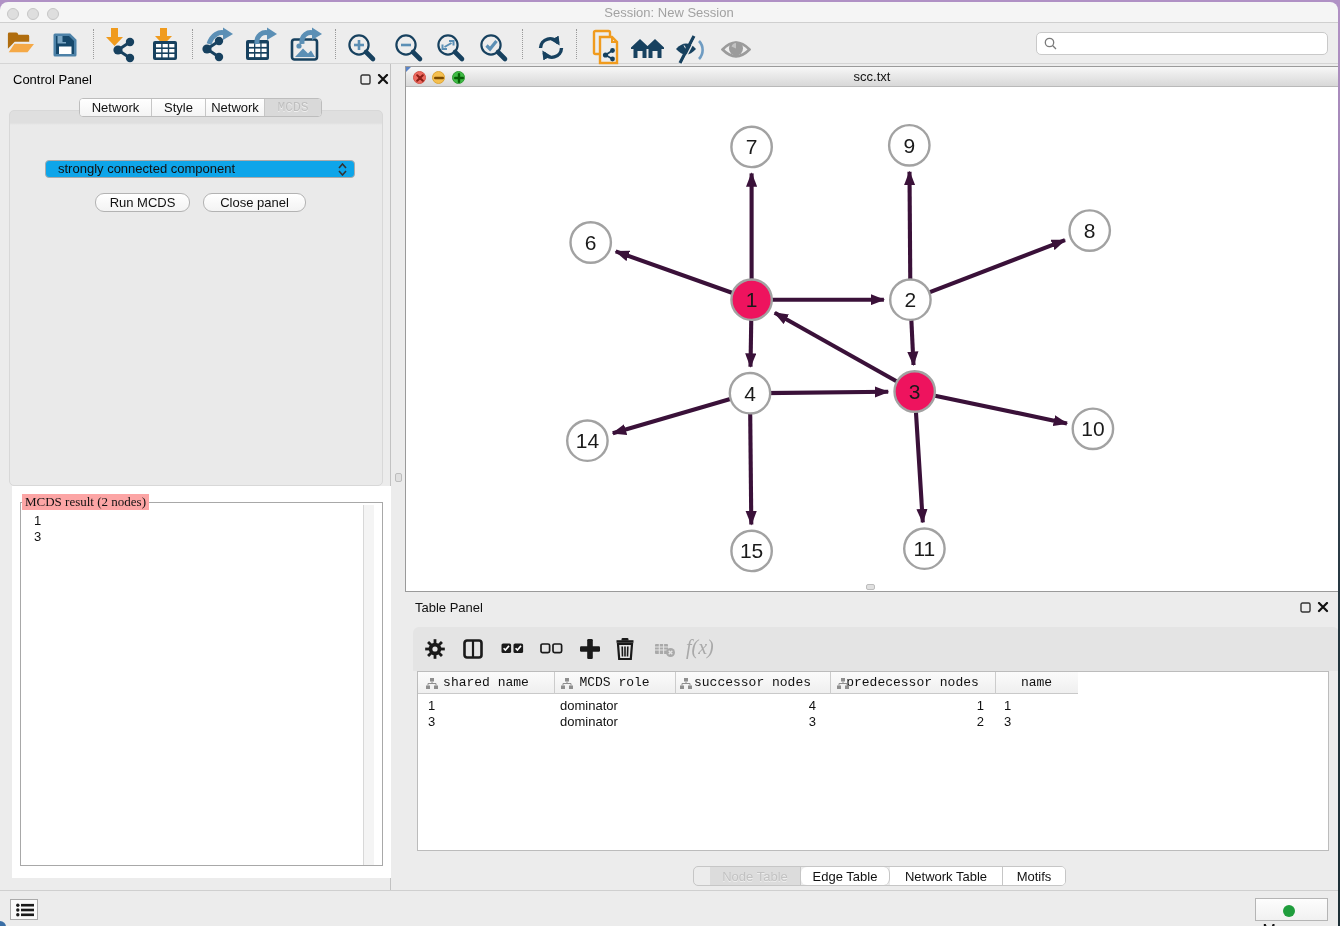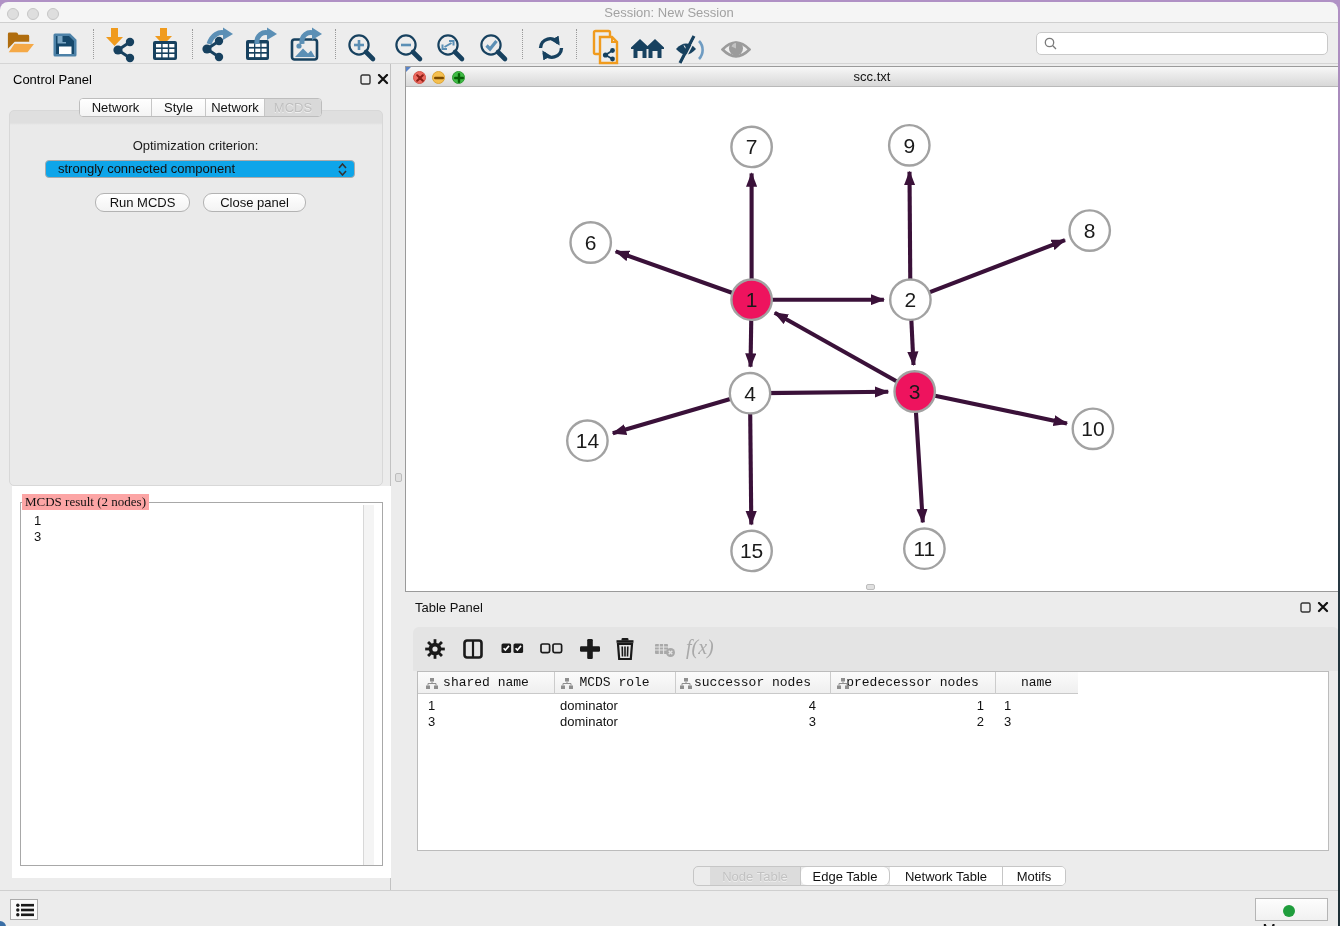--- a/index.html
+++ b/index.html
@@ -222,23 +222,22 @@
     <div class="abs" id="cphead">Control Panel</div>
     <svg class="abs" style="left:360px; top:10px" width="30" height="12" viewBox="0 0 30 12">
       <rect x="1" y="1" width="9" height="9" fill="none" stroke="#333" stroke-width="1.4" rx="1.5"></rect>
       <path d="M19 1 L27 9 M27 1 L19 9" stroke="#111" stroke-width="2.2" stroke-linecap="round"></path>
     </svg>
     <div class="abs" id="tabcontent"></div>
     <div class="abs" id="tabs">
       <div style="width:72px;">Network</div>
       <div style="width:54px;">Style</div>
       <div style="width:59px;">Network</div>
-      <div style="width:56px;">MCDS</div>
-    </div>
-    <div class="abs" id="optlabel">Optimization criterion:</div>
+      <div style="width:56px;font-family:Liberation Mono, monospace;">MCDS</div>
+    </div>
     <div class="abs" id="combo">strongly connected component<svg style="position:absolute;right:7px;top:2px" width="9" height="13" viewBox="0 0 9 13">
         <path d="M1,5 L4.5,1 L8,5" fill="none" stroke="#333" stroke-width="1.6"></path>
         <path d="M1,8 L4.5,12 L8,8" fill="none" stroke="#333" stroke-width="1.6"></path>
       </svg></div>
     <div class="btn" style="left:95px; top:129px; width:95px;">Run MCDS</div>
     <div class="btn" style="left:203px; top:129px; width:103px;">Close panel</div>
     <div class="abs" id="resultwrap">
       <div class="abs" id="fieldset">
         <div class="abs" id="resulttext">1<br>3</div>
         <div id="vscroll"></div>

